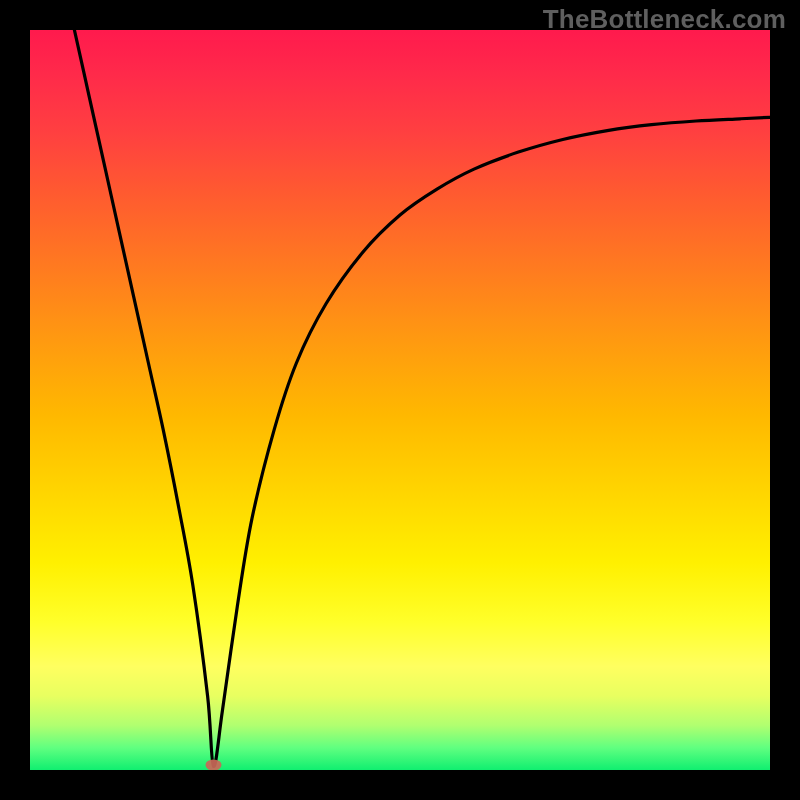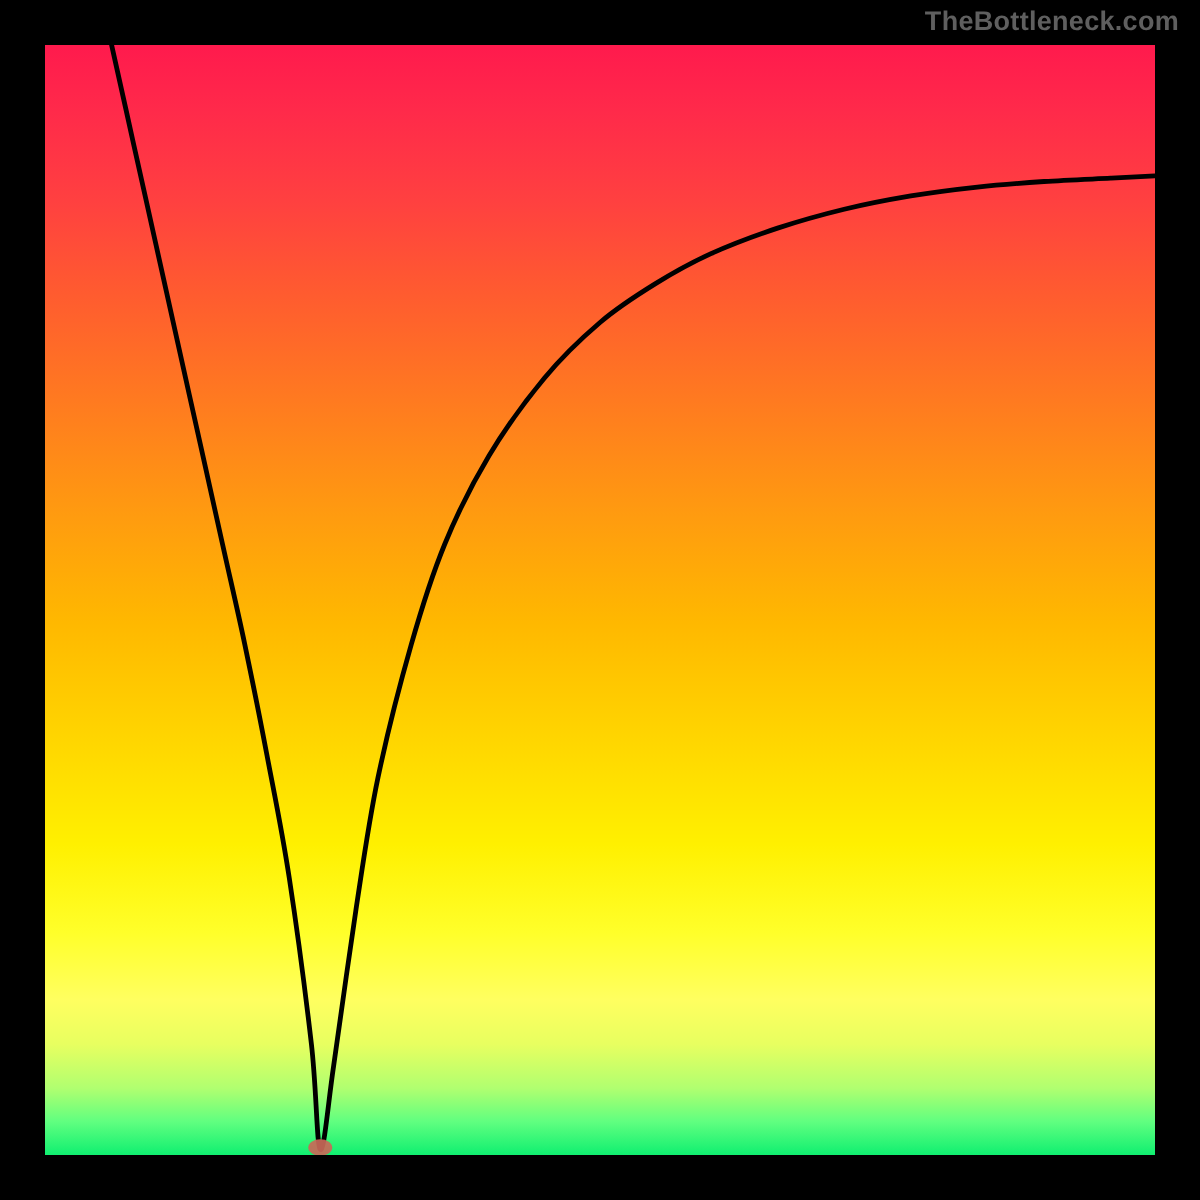--- a/index.html
+++ b/index.html
@@ -15,21 +15,21 @@
     position: relative;
     width: 800px;
     height: 800px;
     background: #000;
   }
   .watermark {
     position: absolute;
     top: 4px;
     right: 14px;
     color: #5f5f5f;
-    font-size: 18px;
+    font-size: 26px;
     font-weight: 600;
     letter-spacing: 0.2px;
     z-index: 10;
   }
   .plot-area {
     position: absolute;
     left: 30px;
     top: 30px;
     width: 740px;
     height: 740px;

